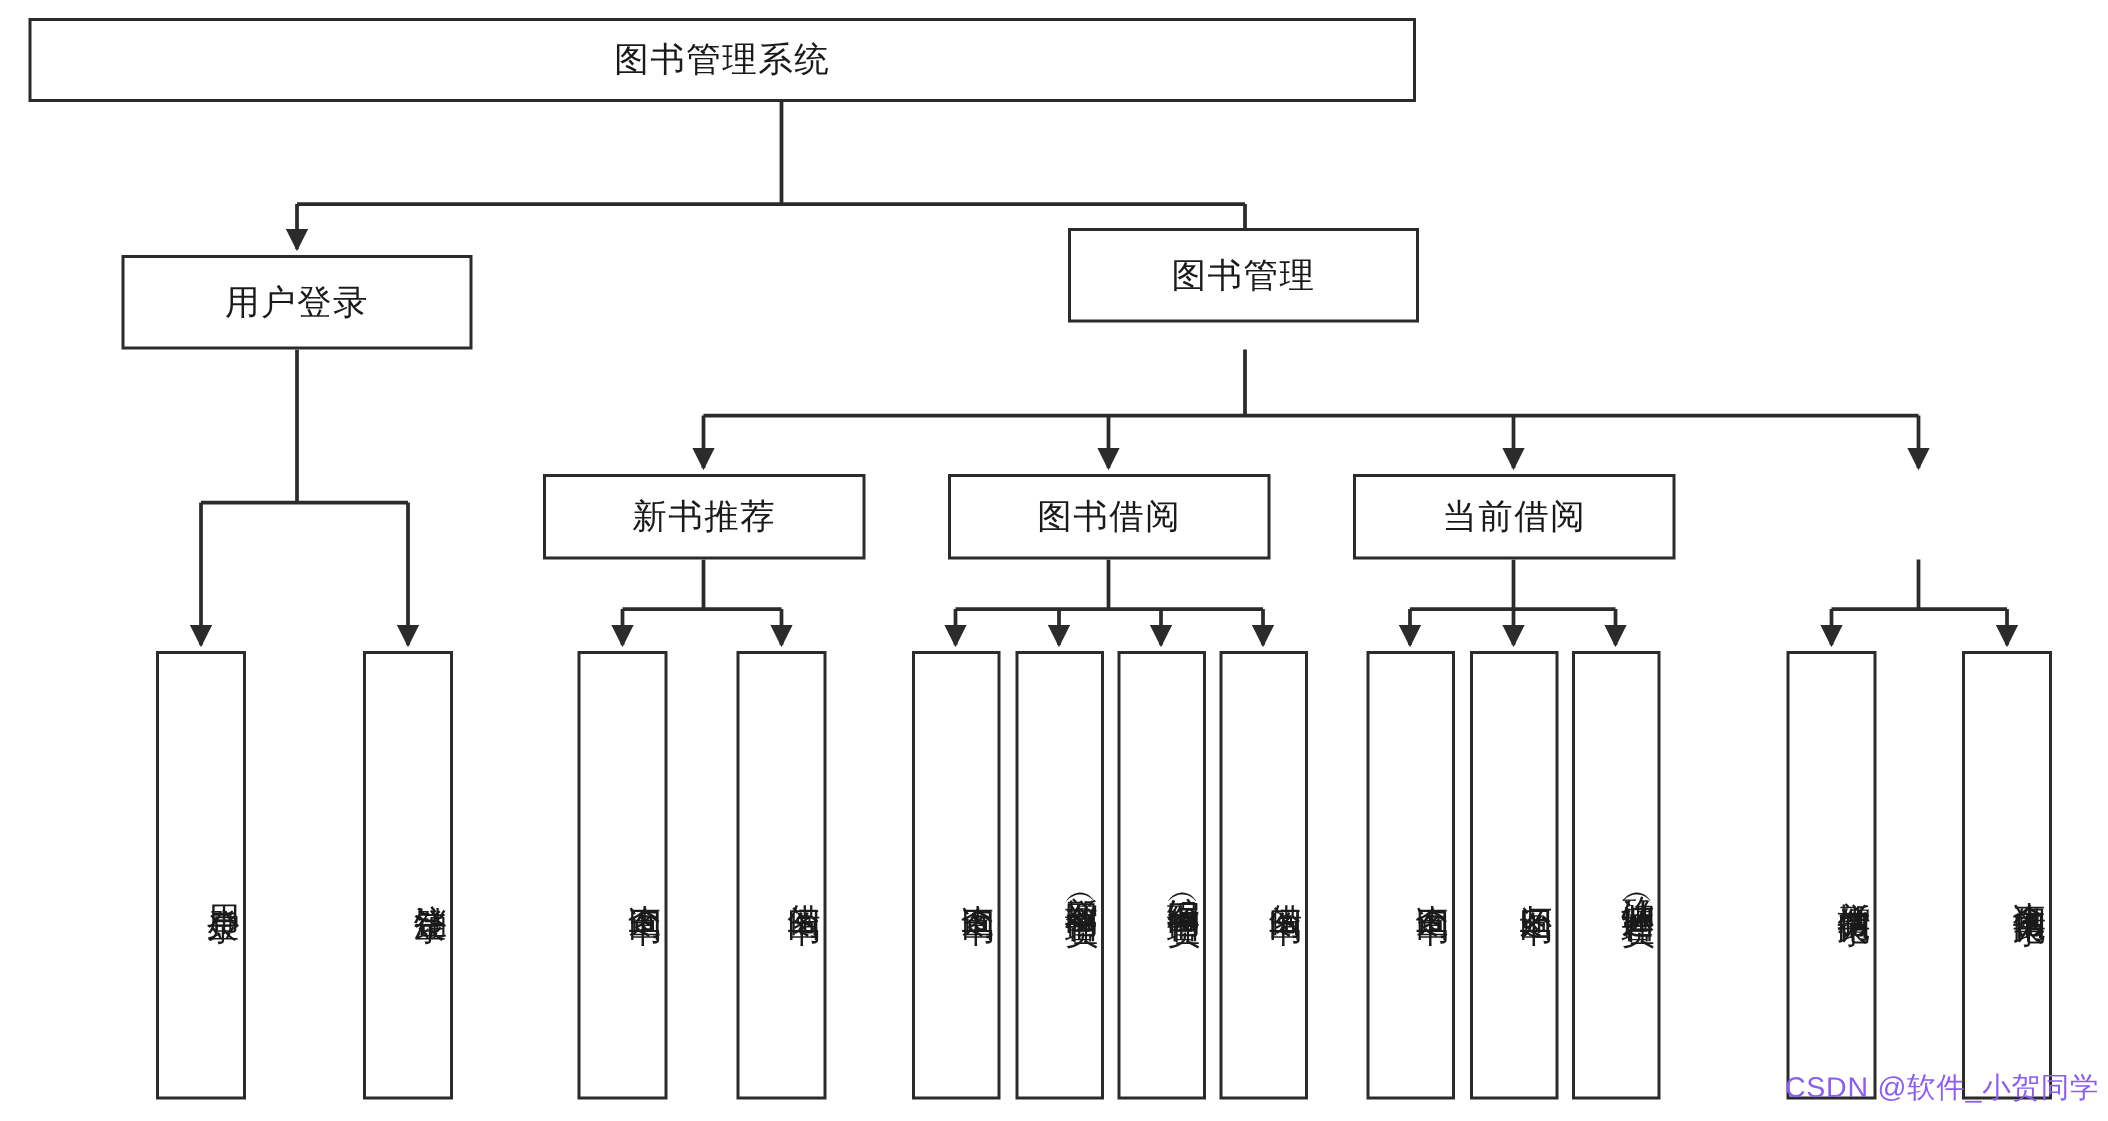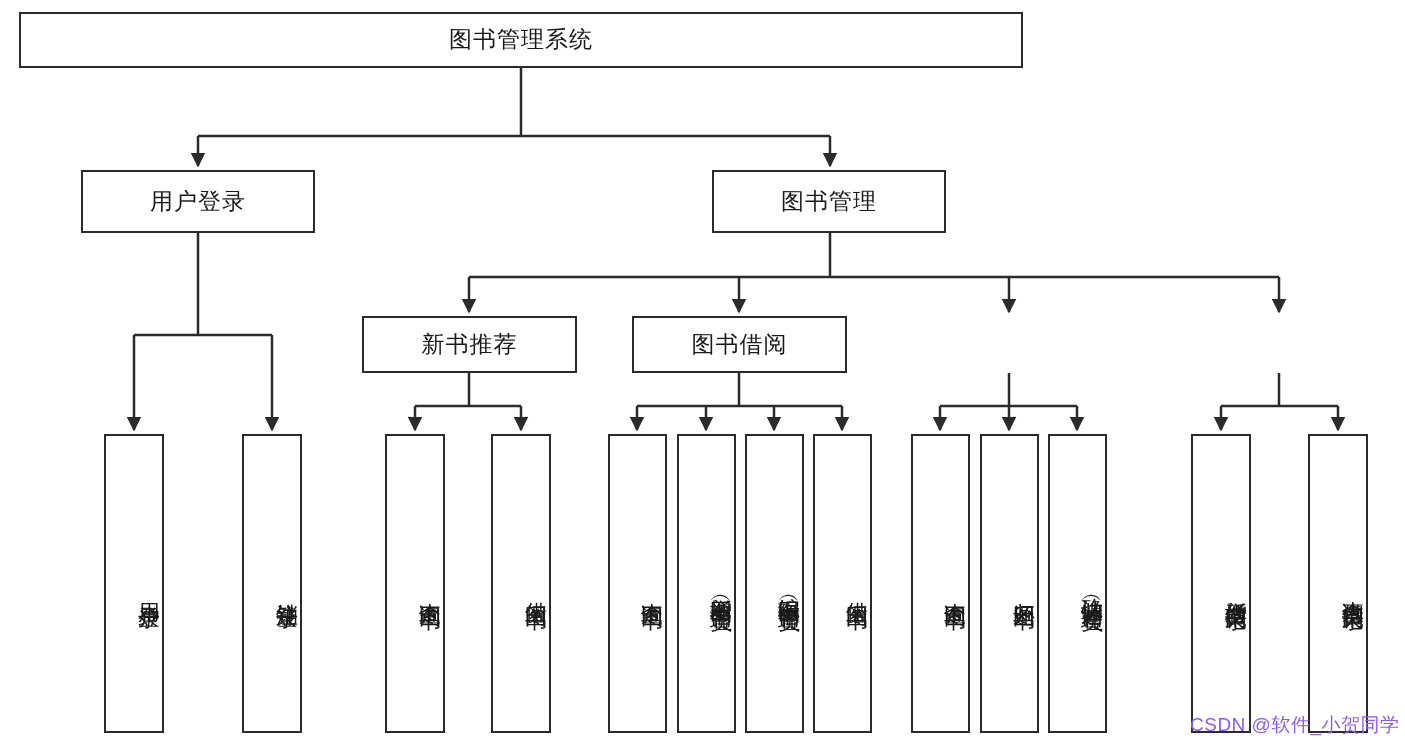--- a/index.html
+++ b/index.html
@@ -117,36 +117,39 @@
       <path d="M 1009 406 L 1009 430" marker-end="url(#arrow)"></path>
       <path d="M 1077 406 L 1077 430" marker-end="url(#arrow)"></path>
 
       <path d="M 1279 373 L 1279 406"></path>
       <path d="M 1221 406 L 1338 406"></path>
       <path d="M 1221 406 L 1221 430" marker-end="url(#arrow)"></path>
       <path d="M 1338 406 L 1338 430" marker-end="url(#arrow)"></path>
     </g>
   </svg>
 
-  <div class="node horiz" style="left:19px; top:12px; width:1004px; height:56px;">
+  <div class="node horiz" style="left:19px; top:12px; width:925px; height:56px;">
     <span>图书管理系统</span>
   </div>
 
   <div class="node horiz" style="left:81px; top:170px; width:234px; height:63px;">
     <span>用户登录</span>
   </div>
-  <div class="node horiz" style="left:712px; top:170px; width:234px; height:63px;">
+  <div class="node horiz" style="left:712px; top:152px; width:234px; height:63px;">
     <span>图书管理</span>
   </div>
 
   <div class="node horiz" style="left:632px; top:316px; width:215px; height:57px;">
     <span>图书借阅</span>
   </div>
   <div class="node horiz" style="left:362px; top:316px; width:215px; height:57px;">
     <span>新书推荐</span>
+  </div>
+  <div class="node horiz" style="left:902px; top:316px; width:215px; height:57px;">
+    <span>当前借阅</span>
   </div>
 
   <div class="node vert" style="left:104px; top:434px; width:60px; height:299px;">
     <span class="vtext">用户登录</span>
   </div>
   <div class="node vert" style="left:242px; top:434px; width:60px; height:299px;">
     <span class="vtext">注销登录</span>
   </div>
 
   <div class="node vert" style="left:385px; top:434px; width:60px; height:299px;">

